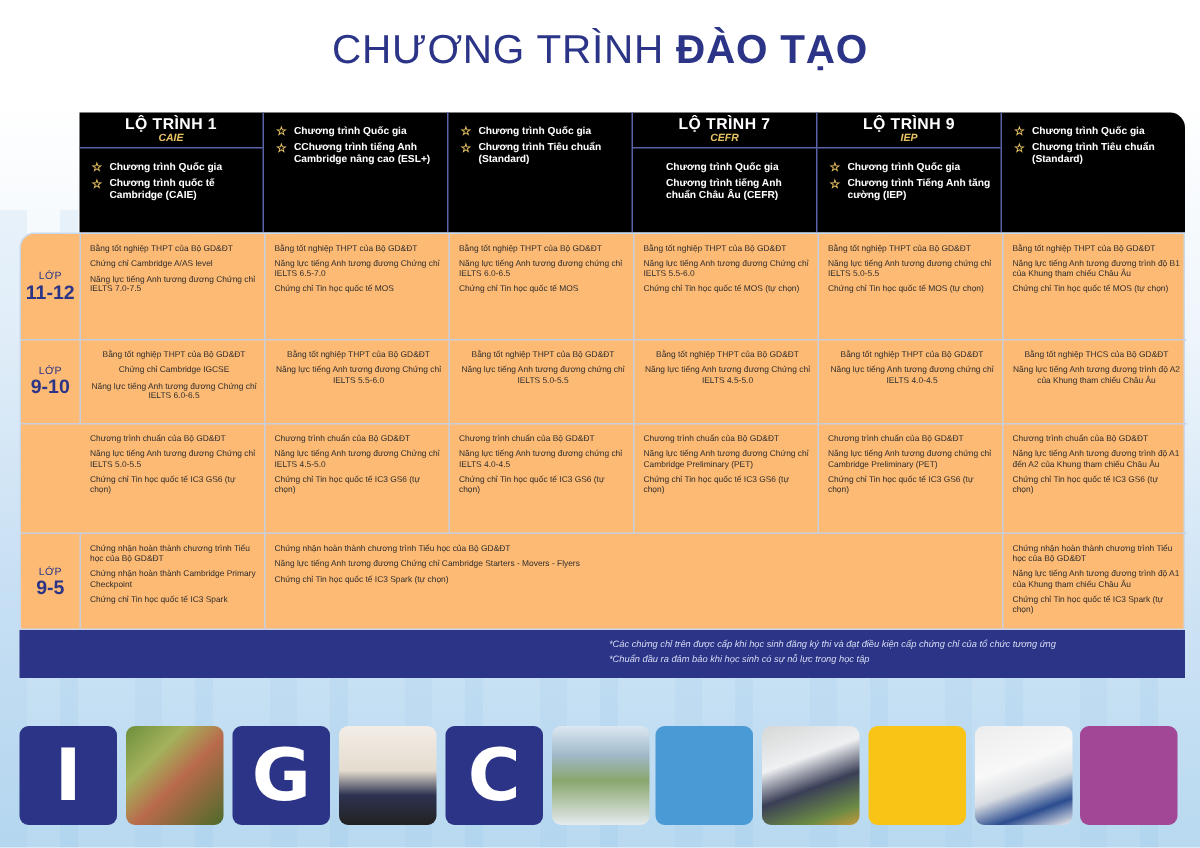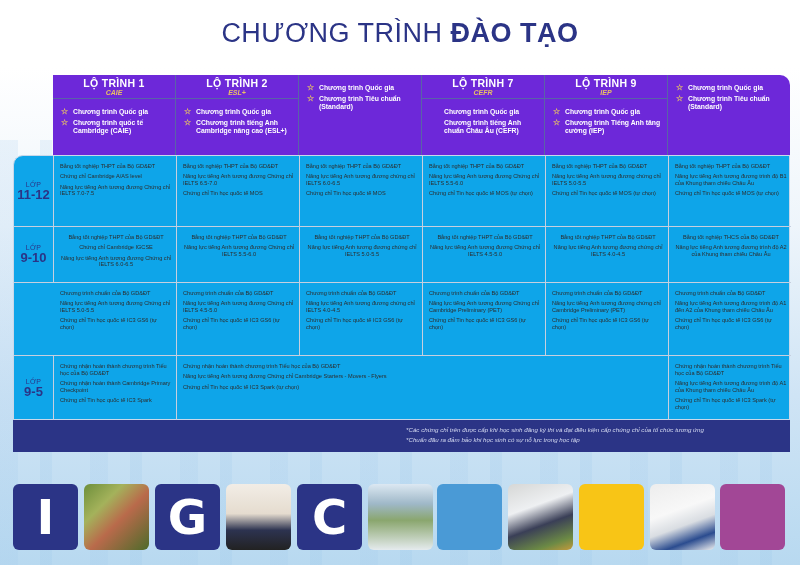--- a/index.html
+++ b/index.html
@@ -21,40 +21,40 @@
     font-size: 27px; color: #2b3486; letter-spacing: 0.5px;
   }
   .title .light { font-weight: 400; }
   .title .bold { font-weight: 700; }
 
   .table-wrap {
     position: absolute; left: 13px; top: 75px; width: 777px;
   }
   .head-block {
     position: absolute; left: 40px; top: 0; width: 737px; height: 80px;
-    background: #6d28d9; border-radius: 0 10px 0 0;
+    background: #000000; border-radius: 0 10px 0 0;
   }
   .col-head {
     position: absolute; top: 0; height: 80px; border-right: 1px solid #5a62a8;
   }
   .col-head:last-child { border-right: none; }
   .col-title {
     height: 24px; border-bottom: 1px solid #5a62a8; text-align: center;
     padding-top: 2px;
   }
   .col-name { color: #fff; font-weight: 700; font-size: 10.5px; letter-spacing: 0.3px; }
   .col-sub { color: #e8c263; font-style: italic; font-size: 7px; font-weight: 700; margin-top: 0px; }
   .col-prog { padding: 9px 6px 0 8px; }
   .prog-item { display: flex; align-items: flex-start; color: #fff; font-size: 6.8px; font-weight: 700; line-height: 8.5px; margin-bottom: 2px; }
   .prog-item .star { color: #e8c263; font-size: 8px; width: 12px; flex: none; line-height: 8px; }
   .prog-item.nostar { padding-left: 14px; }
 
   .body-block {
     position: absolute; left: 0; top: 80px; width: 777px; height: 265px;
-    background: #0ea5e9;
+    background: #fdba74;
     border-radius: 10px 0 0 0;
     border: 1px solid #c9d8ea;
   }
   .row { position: absolute; left: 0; width: 777px; border-bottom: 1px solid #c7cfdf; }
   .grade {
     position: absolute; left: 0; top: 0; width: 40px; height: 100%;
     display: flex; flex-direction: column; align-items: center; justify-content: center;
     border-right: 1px solid #c7cfdf; color: #2b3486;
   }
   .grade .lop { font-size: 7px; letter-spacing: 0.3px; }
@@ -108,24 +108,20 @@
             <span class="star">☆</span>
             <span>Chương trình Quốc gia</span>
           </div>
           <div class="prog-item">
             <span class="star">☆</span>
             <span>Chương trình quốc tế Cambridge (CAIE)</span>
           </div>
         </div>
       </div>
       <div class="col-head" style="left: 123px; width: 123px;">
-        <div class="col-title">
-          <div class="col-name">LỘ TRÌNH 2</div>
-          <div class="col-sub">ESL+</div>
-        </div>
         <div class="col-prog">
           <div class="prog-item">
             <span class="star">☆</span>
             <span>Chương trình Quốc gia</span>
           </div>
           <div class="prog-item">
             <span class="star">☆</span>
             <span>CChương trình tiếng Anh Cambridge nâng cao (ESL+)</span>
           </div>
         </div>

